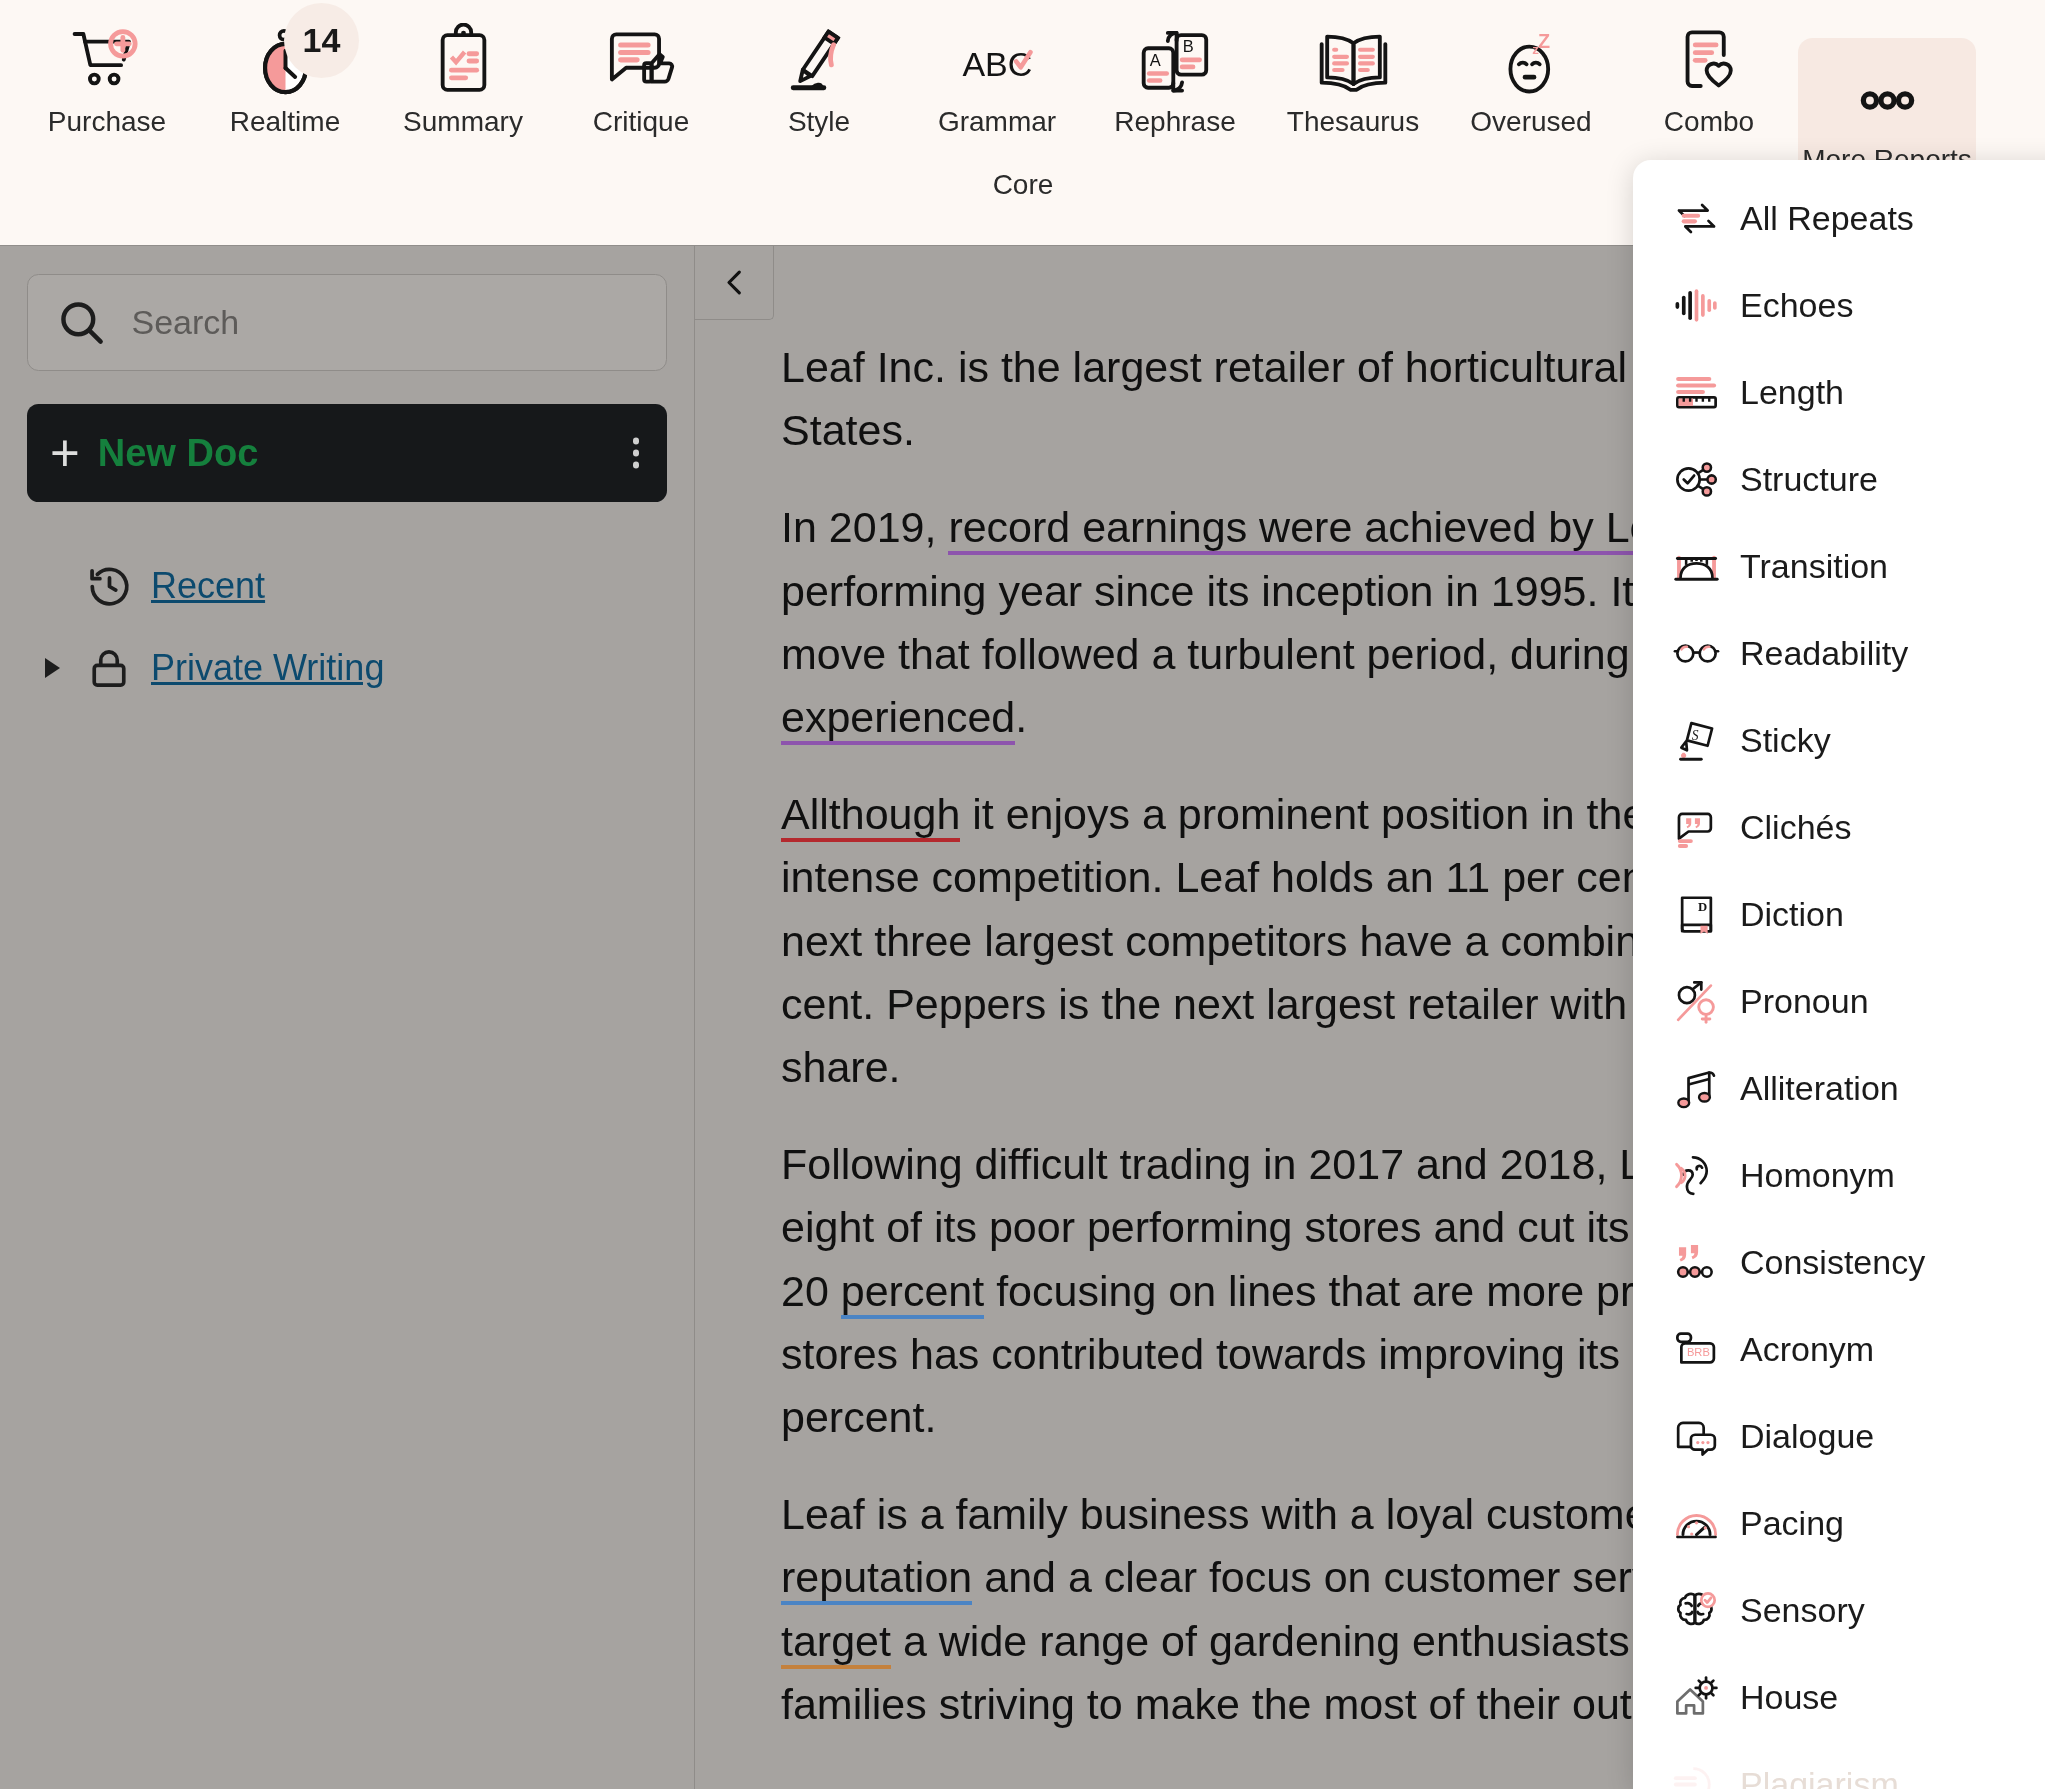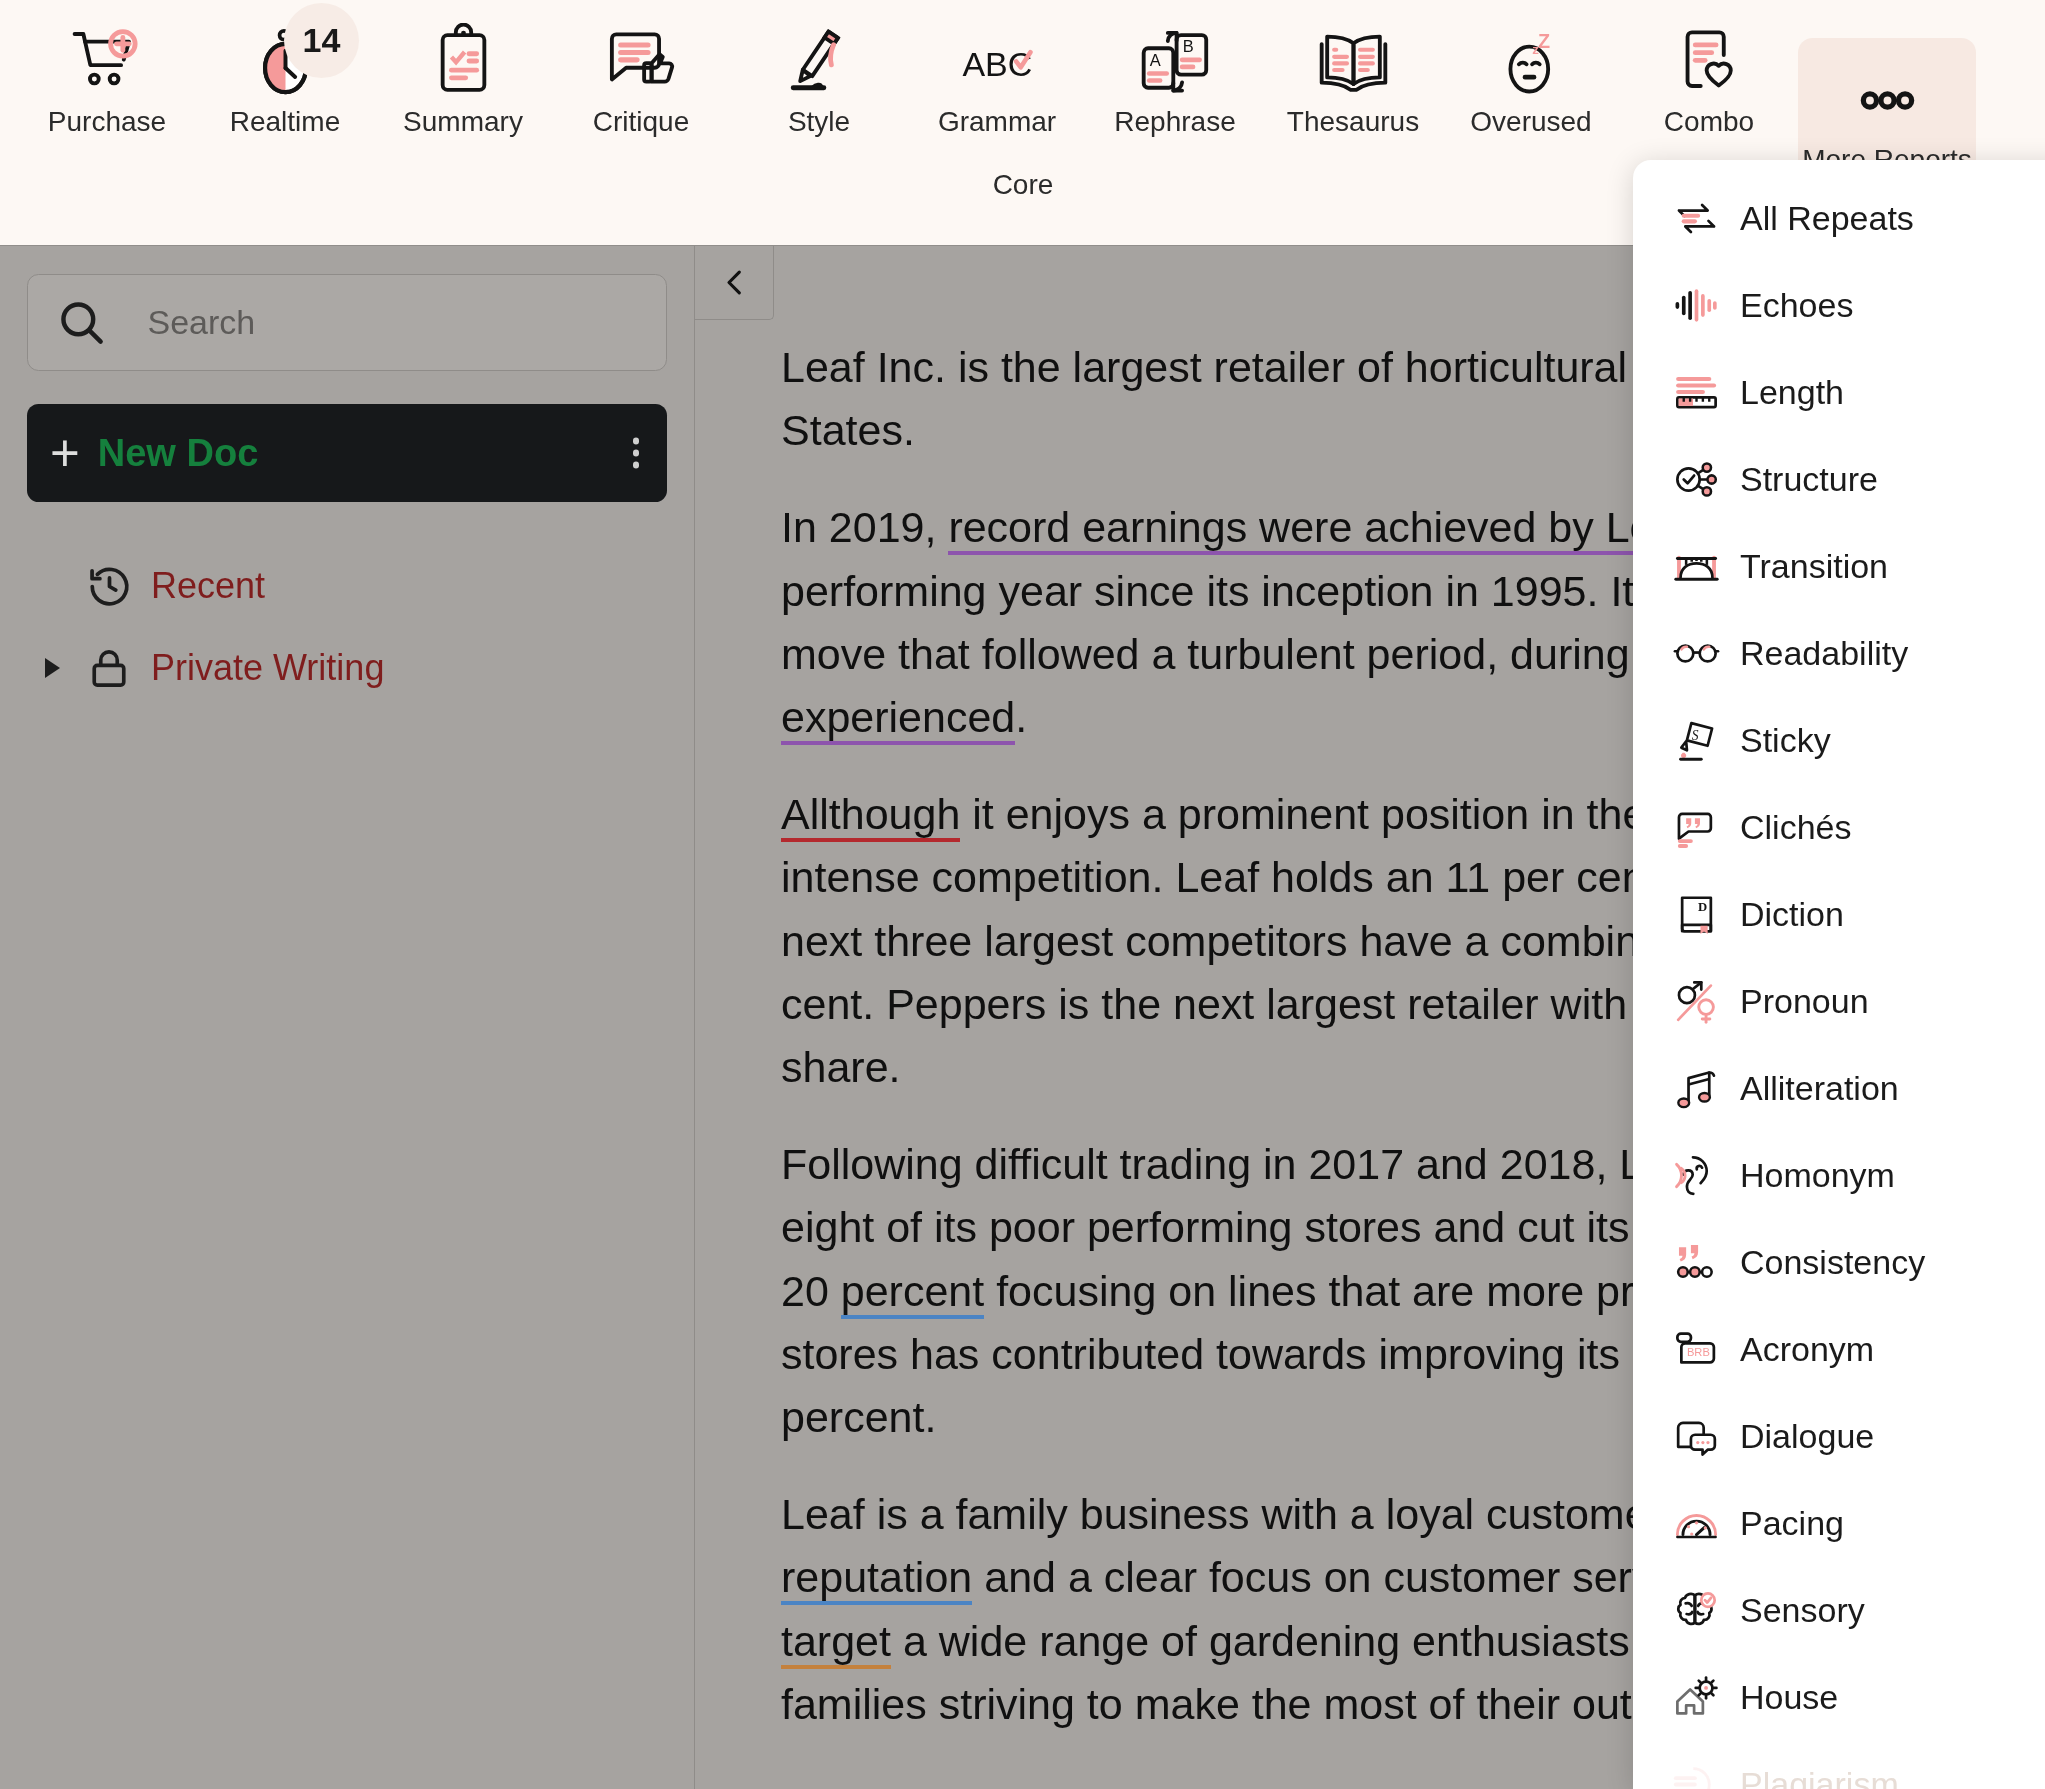--- a/index.html
+++ b/index.html
@@ -58,21 +58,20 @@
     background: #a6a3a0;
     border-top: 1.6px solid #918e8b;
     padding: 28px 27px 0 27px;
     z-index: 2;
   }
   .search-box {
     height: 97px; border: 1.6px solid #8f8c89; border-radius: 11.5px;
     display: flex; align-items: center; padding: 0 28px;
     background: rgba(255,255,255,0.06);
     cursor: text;
-    gap: 16px;
   }
   .search-box .sicon { margin-right: 24.5px; display:flex; }
   .search-placeholder { font-size: 34px; color: #5d5b59; }
 
   .newdoc {
     margin-top: 33px; height: 98px; background: #16181a;
     border-radius: 11.5px; display:flex; align-items:center;
     padding: 0 23px; cursor: pointer; position: relative;
   }
   .newdoc .plus { font-size: 51px; color:#ddd; font-weight: 300; line-height: 1; margin-right: 18px;}
@@ -82,21 +81,21 @@
     display: flex; flex-direction: column; gap: 5.7px; cursor: pointer;
   }
   .kebab i { display:block; width: 6.5px; height: 6.5px; border-radius:50%; background:#cfcfcf; }
 
   .nav { margin-top: 43px; }
   .nav-item {
     display: flex; align-items: center; height: 82px;
     padding-left: 59px; cursor: pointer; position: relative;
   }
   .nav-item .nico { width: 65px; display:flex; align-items:center; }
-  .nav-item .nlabel { font-size: 36px; color: #7f1d1d; }
+  .nav-item .nlabel { font-size: 36px; color: #0c4a6e; text-decoration: underline; }
   .nav-item .caret {
     position:absolute; left: 18px; width:0;height:0;
     border-left: 15.5px solid #1d1d1d;
     border-top: 10.6px solid transparent;
     border-bottom: 10.6px solid transparent;
   }
 
   
   .doc-area {
     position: absolute; top: 245px; left: 694px;

